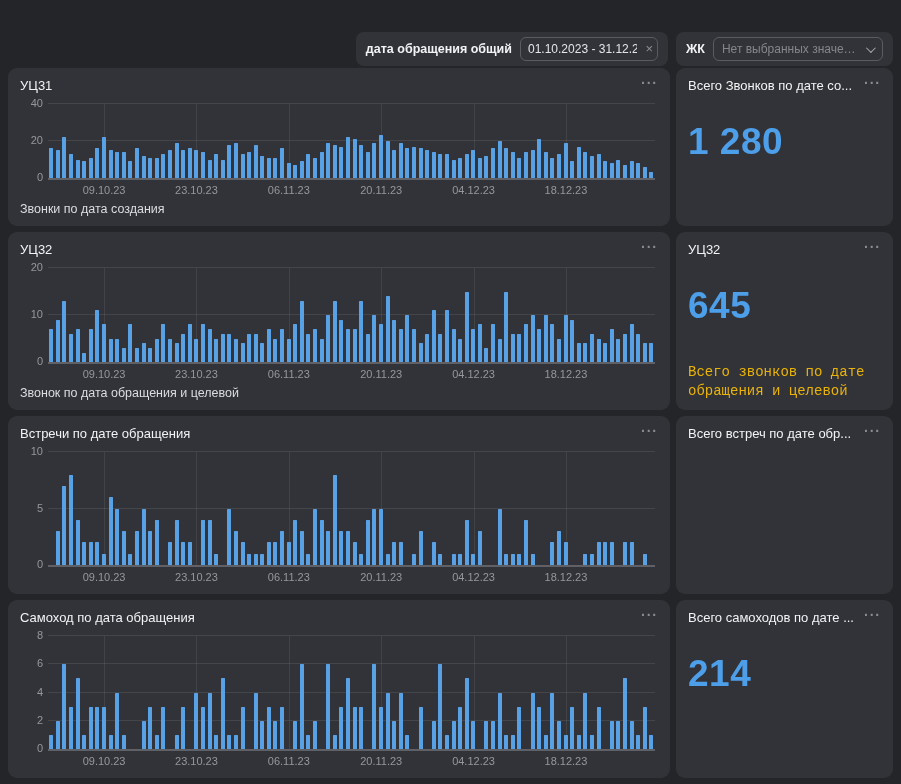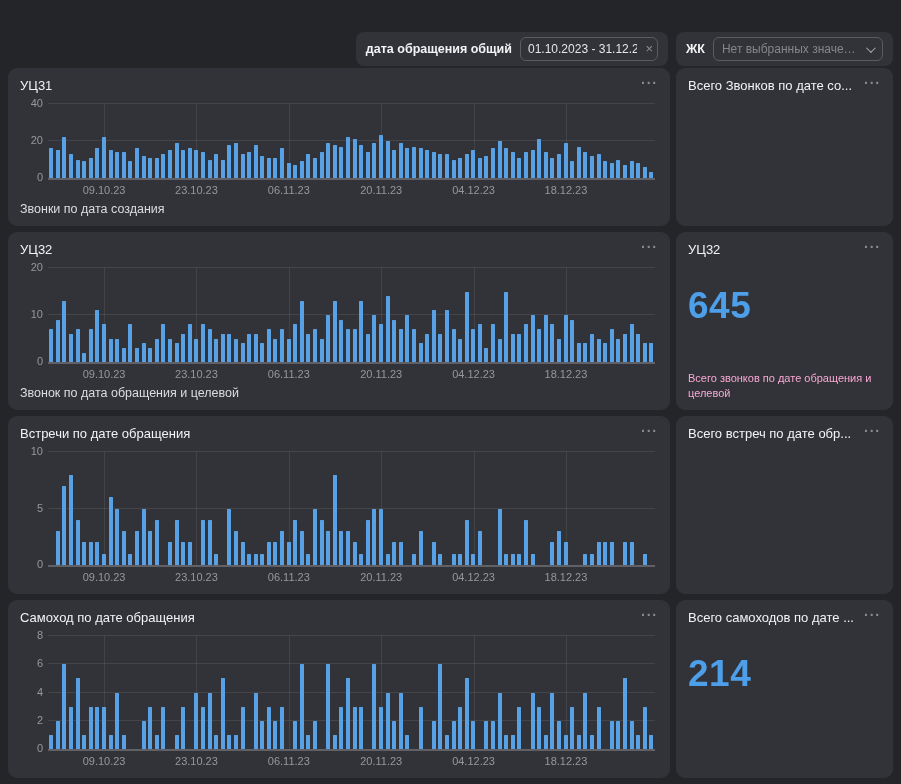--- a/index.html
+++ b/index.html
@@ -89,21 +89,21 @@
   .xlab {
     position: absolute; top: 100%; margin-top: 6px; transform: translateX(-50%);
     font-size: 11px; color: #96979b; white-space: nowrap;
   }
   .bars { position: absolute; inset: 0; display: flex; align-items: flex-end; z-index: 2; }
   .slot { flex: 1; display: flex; justify-content: center; align-items: flex-end; height: 100%; }
   .bar { width: 4px; border-radius: 0.5px; }
   .panel-caption { flex: none; font-size: 12.5px; color: #dcdde0; margin-top: 3px; height: 16px; }
   
   .stat-value { font-size: 37px; font-weight: 600; margin-top: 24px; letter-spacing: 0.5px; }
-  .stat-caption { margin-top: auto; font-size: 11px; color: #f9a8d4; line-height: 1.35; padding-bottom: 1px; }
+  .stat-caption { margin-top: auto; font-size: 14px; color: #eab308; line-height: 1.35; padding-bottom: 1px; font-family: Liberation Mono, monospace; }
 </style>
 </head>
 <body>
 
 <div class="page">
 
   <div class="header">
     <div class="filters">
       <div class="filter-group">
         <span class="filter-label">дата обращения общий</span>
@@ -428,20 +428,21 @@
             <div class="xlab" style="left: 85.3261%;">18.12.23</div>
           </div>
         </div>
       <div class="panel-caption">Звонки по дата создания</div>
     </div>
     <div class="panel stat-panel">
       <div class="panel-head">
         <div class="panel-title">Всего Звонков по дате со...</div>
         <div class="menu-dots">···</div>
       </div>
+      <div class="stat-value stat-color" style="color: rgb(77, 159, 234);">1 280</div>
     </div>
 
     <div class="panel chart-panel">
       <div class="panel-head">
         <div class="panel-title">УЦ32</div>
         <div class="menu-dots">···</div>
       </div>
       <div class="chart-body">
           <div class="chart-area">
             <div class="bars">
@@ -1059,21 +1060,21 @@
     </div>
     <div class="panel stat-panel">
       <div class="panel-head">
         <div class="panel-title">Всего встреч по дате обр...</div>
         <div class="menu-dots">···</div>
       </div>
     </div>
 
     <div class="panel chart-panel">
       <div class="panel-head">
-        <div class="panel-title">Самоход по дате обращения</div>
+        <div class="panel-title">Самоход по дата обращения</div>
         <div class="menu-dots">···</div>
       </div>
       <div class="chart-body">
           <div class="chart-area">
             <div class="bars">
               <div class="slot">
                 <div class="bar" style="height: 12.5%; background: rgb(88, 161, 228);"></div>
               </div>
               <div class="slot">
                 <div class="bar" style="height: 25%; background: rgb(88, 161, 228);"></div>

